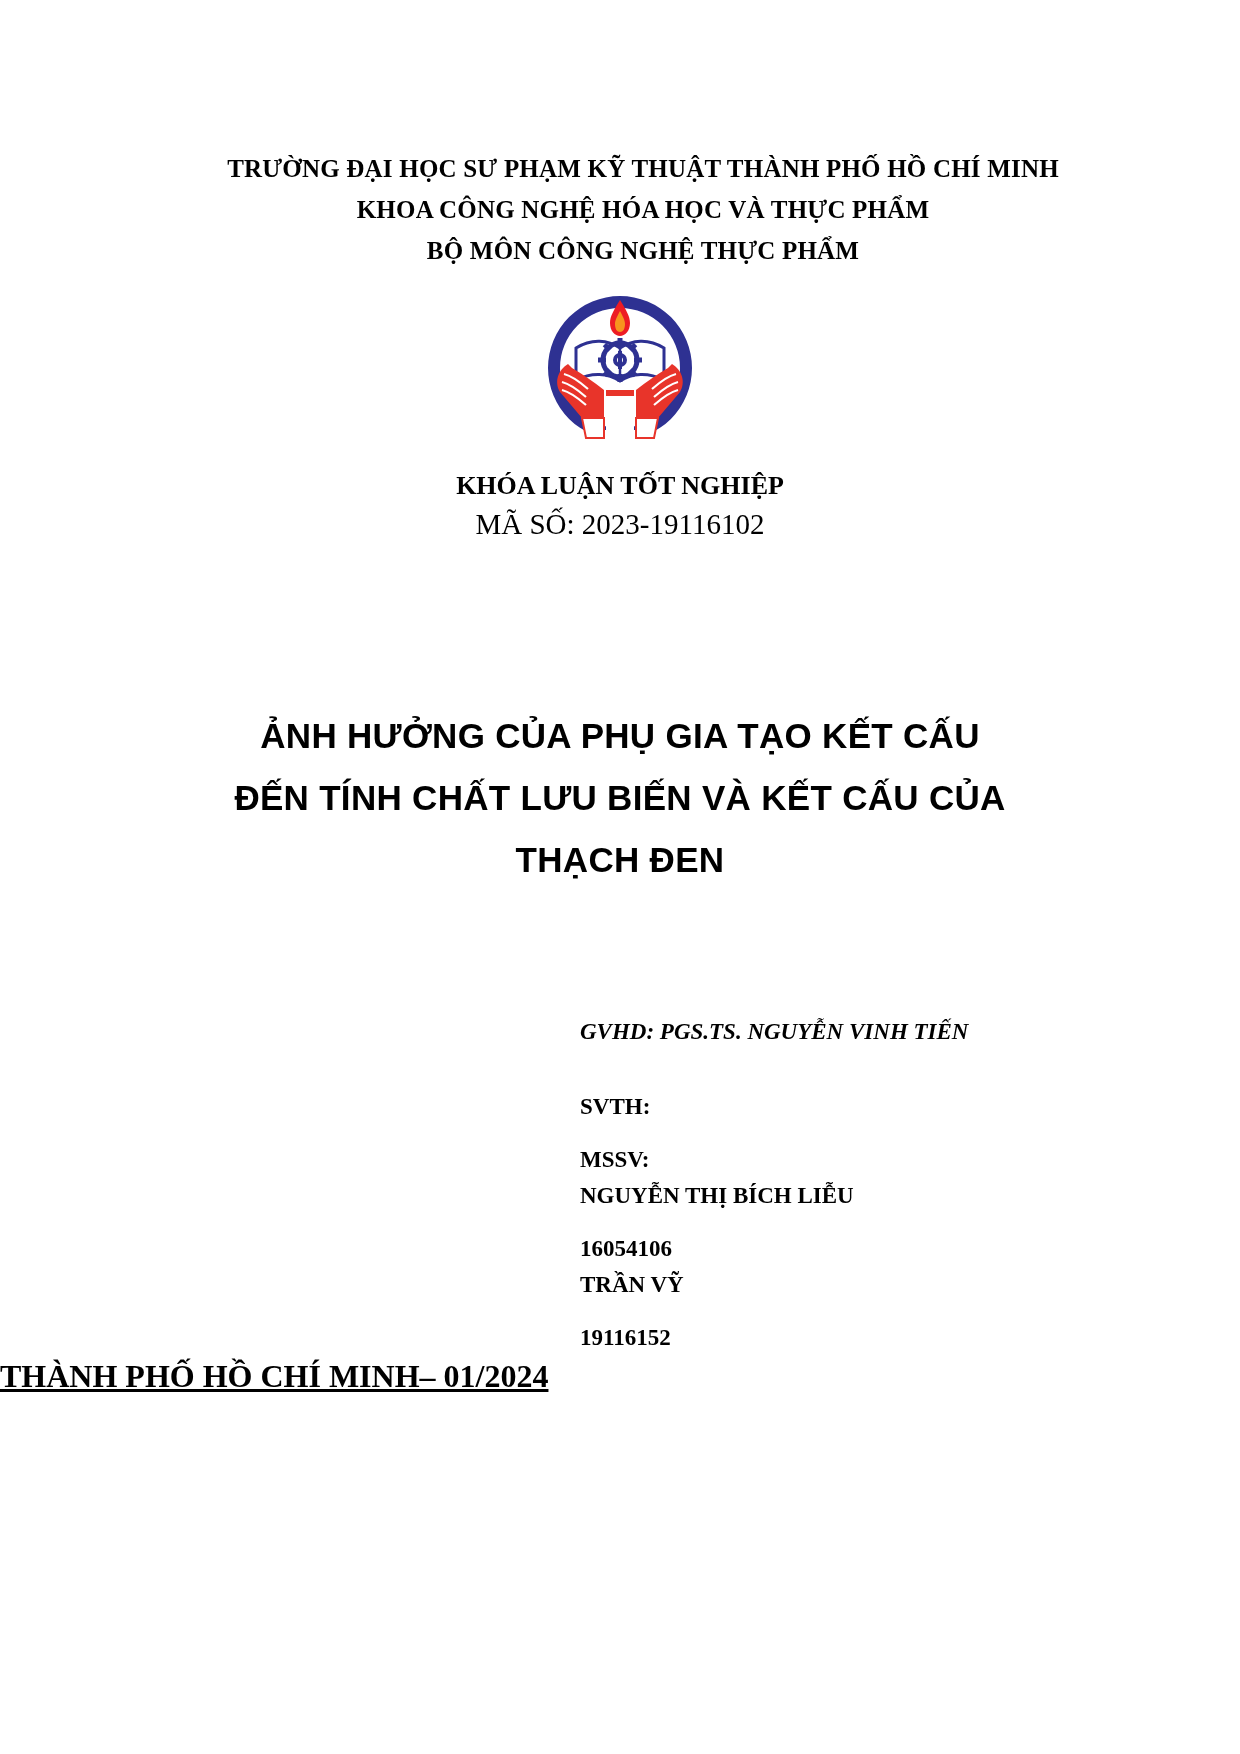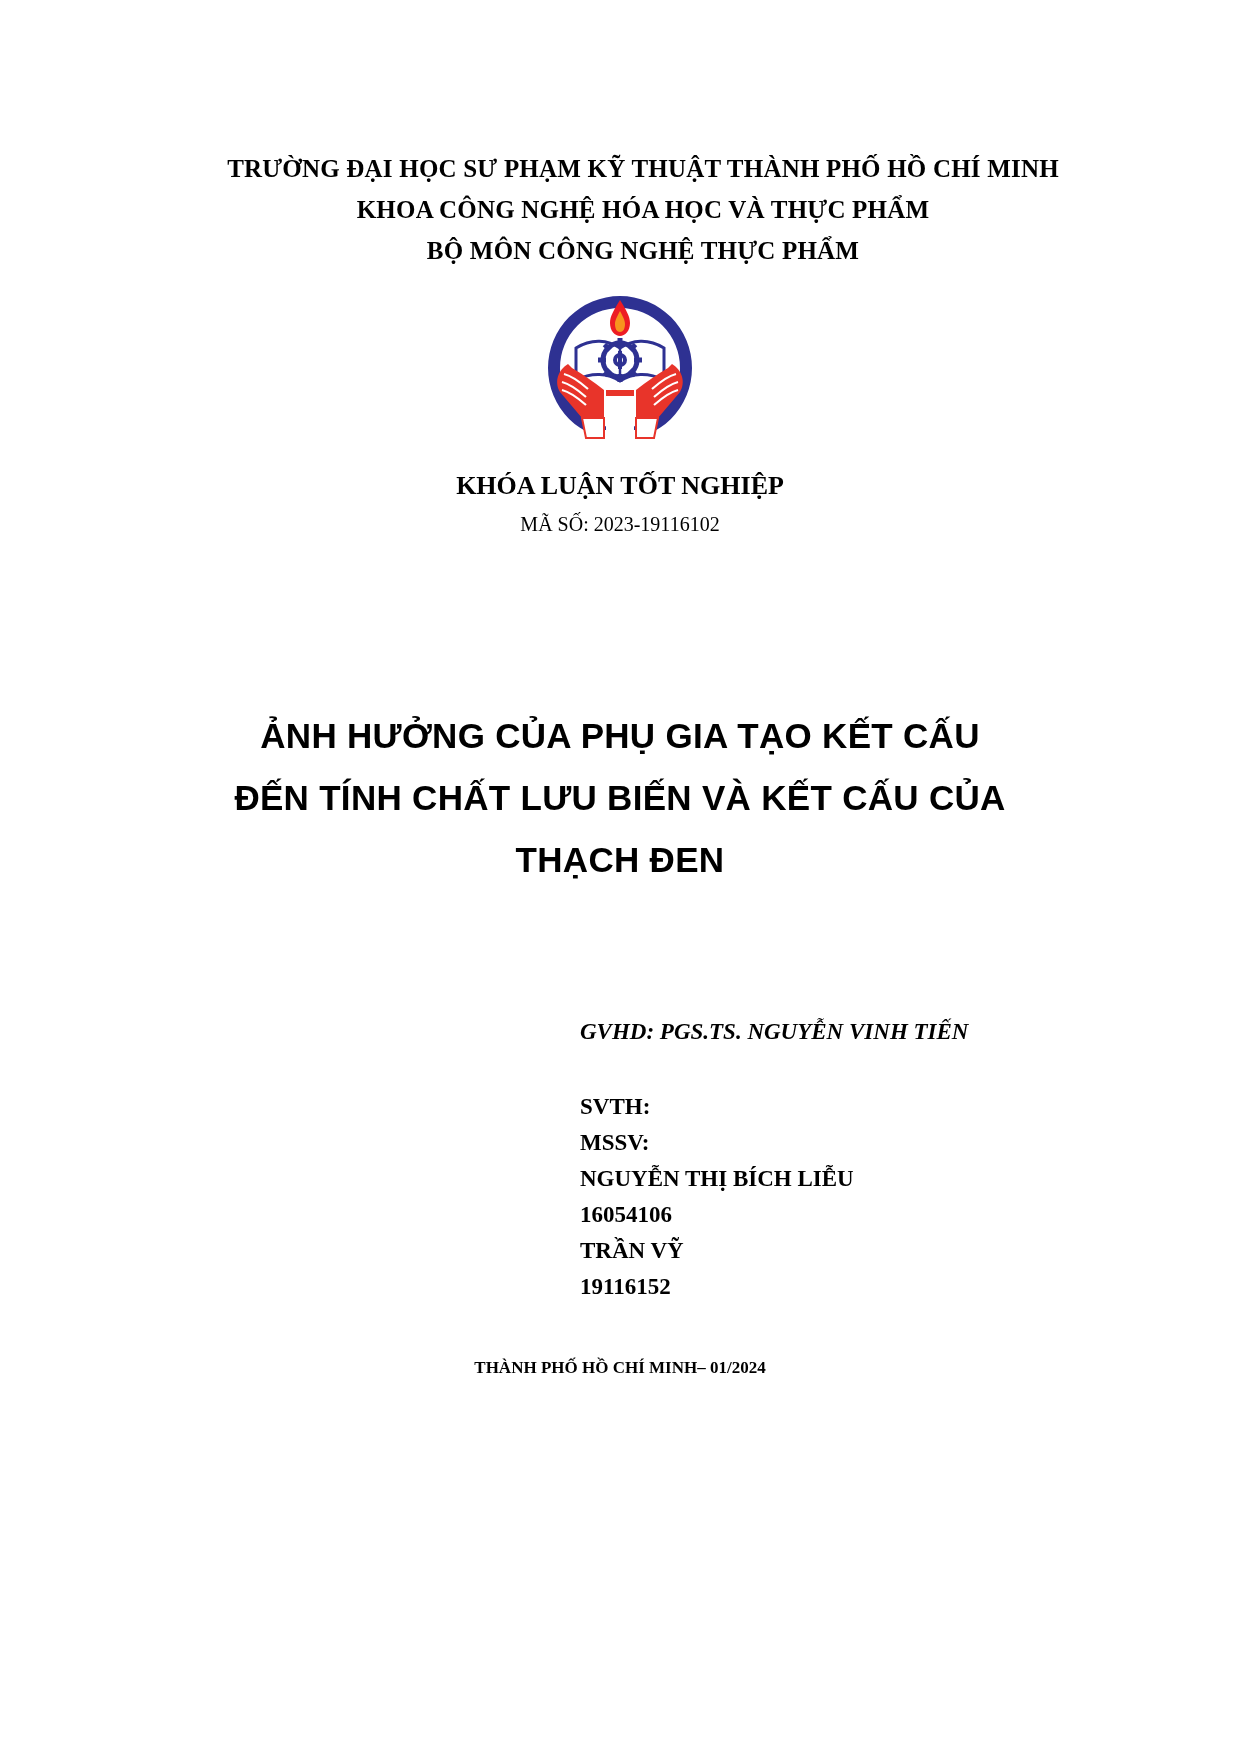--- a/index.html
+++ b/index.html
@@ -57,21 +57,21 @@
     width: 100%;
     text-align: center;
   }
   .thesis-type .kl {
     font-weight: bold;
     font-size: 26px;
     line-height: 36px;
     margin-top: 8px;
   }
   .thesis-type .code {
-    font-size: 20px;
+    font-size: 29px;
     line-height: 32px;
     margin-top: 4px;
   }
 
   
   .title {
     position: absolute;
     top: 705px;
     left: 130px;
     width: 980px;
@@ -107,31 +107,32 @@
     font-weight: bold;
     font-size: 23px;
     line-height: 36px;
     flex-direction: column;
   }
   .students .name {
     width: 440px;
   }
   .students .mssv {
     width: 160px;
+    margin-top: 17px;
   }
 
   
   .footer {
     position: absolute;
     top: 1358px;
     left: 0;
     width: 100%;
-    text-align: center;
-    font-weight: bold;
-    font-size: 17px;
+    font-weight: bold;
+    font-size: 32px;
+    text-decoration: underline;
   }
 </style>
 </head>
 <body>
 
 <div class="page">
 
   <div class="header">
     <div class="line">TRƯỜNG ĐẠI HỌC SƯ PHẠM KỸ THUẬT THÀNH PHỐ HỒ CHÍ MINH</div>
     <div class="line">KHOA CÔNG NGHỆ HÓA HỌC VÀ THỰC PHẨM</div>

